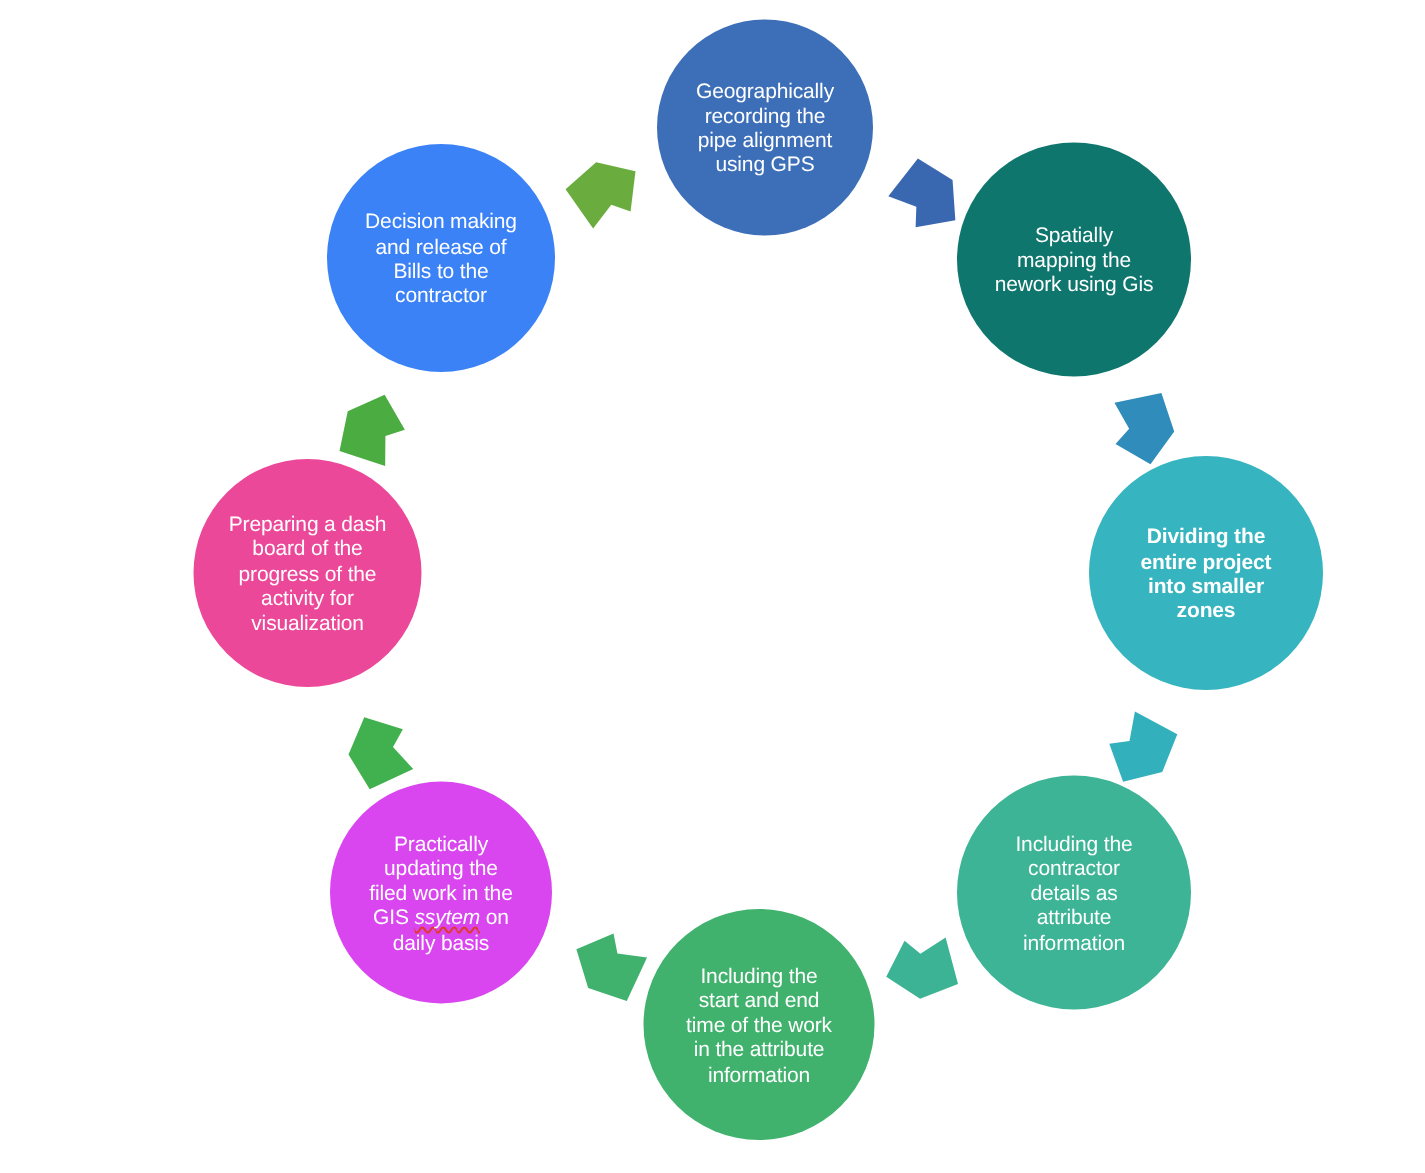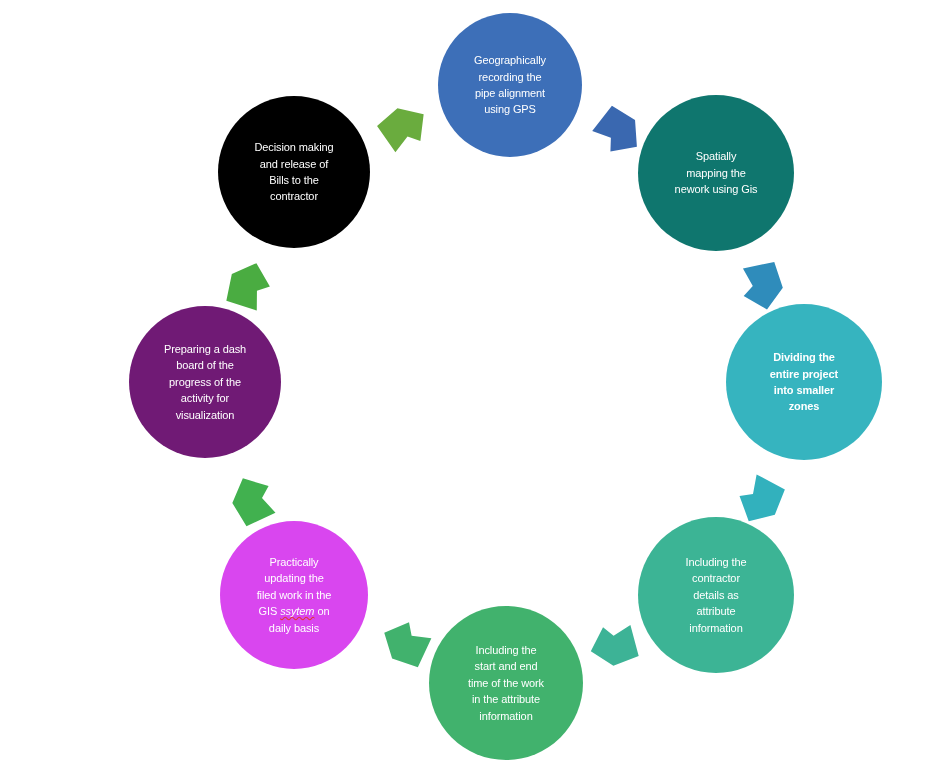--- a/index.html
+++ b/index.html
@@ -30,21 +30,21 @@
     border-radius: 50%;
     display: flex;
     align-items: center;
     justify-content: center;
     box-sizing: border-box;
     text-align: center;
   }
   .node-label {
     color: #ffffff;
     font-family: "Liberation Sans", sans-serif;
-    font-size: 11px;
+    font-size: 14px;
     line-height: 16.4px;
     letter-spacing: -0.1px;
     padding: 0 8px;
     white-space: pre-line;
     text-align: center;
     width: 100%;
   }
   .node-label.misspelled-wrap .sp {
     text-decoration: underline wavy #e03a2f;
     text-decoration-skip-ink: none;
@@ -101,28 +101,28 @@
 in the attribute
 information</div>
       </div>
       <div class="node-circle" style="left: 220px; top: 521px; width: 148px; height: 148px; background: #d946ef;">
         <div class="node-label misspelled-wrap">Practically
 updating the
 filed work in the
 GIS <span class="sp">ssytem</span> on
 daily basis</div>
       </div>
-      <div class="node-circle" style="left: 129px; top: 306px; width: 152px; height: 152px; background: #701a75;">
+      <div class="node-circle" style="left: 129px; top: 306px; width: 152px; height: 152px; background: #ec4899;">
         <div class="node-label">Preparing a dash
 board of the
 progress of  the
 activity for
 visualization</div>
       </div>
-      <div class="node-circle" style="left: 218px; top: 96px; width: 152px; height: 152px; background: #000000;">
+      <div class="node-circle" style="left: 218px; top: 96px; width: 152px; height: 152px; background: #3b82f6;">
         <div class="node-label">Decision making
 and release of
 Bills to the
 contractor</div>
       </div>
     </div>
 
 </div>
 
 </body></html>

